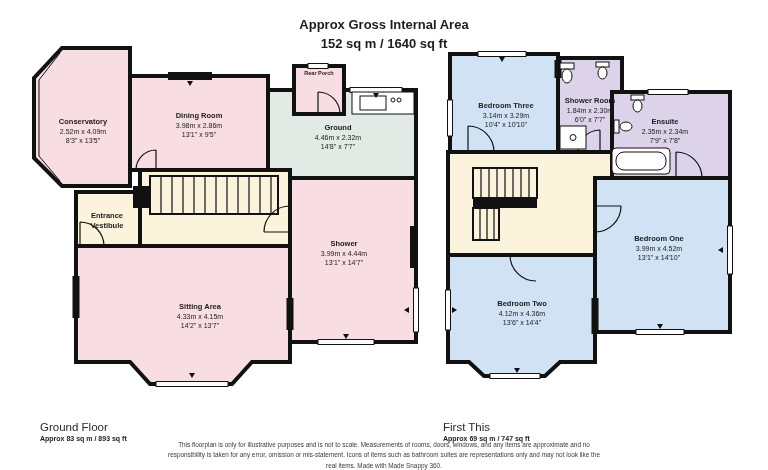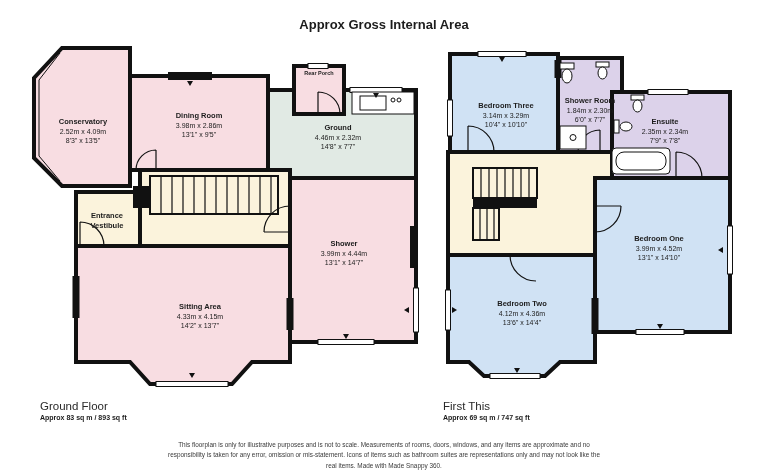--- a/index.html
+++ b/index.html
@@ -8,21 +8,21 @@
   #plan-svg{position:absolute;left:0;top:0;}
   .header{position:absolute;top:16px;left:0;right:0;text-align:center;
           font-size:13px;font-weight:bold;line-height:1.45;}
   .room-label{position:absolute;transform:translate(-50%,-50%);text-align:center;
               line-height:1.3;white-space:nowrap;z-index:5;}
   .room-label .rname{font-weight:bold;font-size:7.5px;}
   .room-label .rdim{font-size:7px;}
   .room-label.small .rname{font-size:5.5px;}
   .room-label.wrap{white-space:normal;width:46px;}
   .floor-caption{position:absolute;z-index:5;}
-  .floor-title{font-size:11.5px;color:#2a2a2a;}
+  .floor-title{font-size:11.5px;color:#2a2a2a;margin-top:21px;}
   .floor-area{font-size:7px;font-weight:bold;margin-top:2px;}
   .disclaimer{position:absolute;top:440px;left:50%;transform:translateX(-50%);
               width:432px;text-align:center;font-size:6.4px;line-height:1.6;color:#3a3a3a;}
 </style>
 </head>
 <body>
 
 <svg id="plan-svg" width="768" height="470" viewBox="0 0 768 470">
 
   <g stroke="#111" stroke-width="4" fill="none" stroke-linejoin="miter">
@@ -152,20 +152,21 @@
       <path d="M514 368 h6 l-3 5 z"></path>
       <path d="M723 247 v6 l-5 -3 z"></path>
       <path d="M452 307 v6 l5 -3 z"></path>
       <path d="M657 324 h6 l-3 5 z"></path>
     </g>
   </g>
 </svg>
 
 <div class="header">
   <div>Approx Gross Internal Area</div>
+  <div>152 sq m / 1640 sq ft</div>
 </div>
 
 <div class="room-label" style="left:83px;top:131px">
   <div class="rname">Conservatory</div>
   <div class="rdim">2.52m x 4.09m</div>
   <div class="rdim">8'3" x 13'5"</div>
 </div>
 
 <div class="room-label" style="left:199px;top:125px">
   <div class="rname">Dining Room</div>

